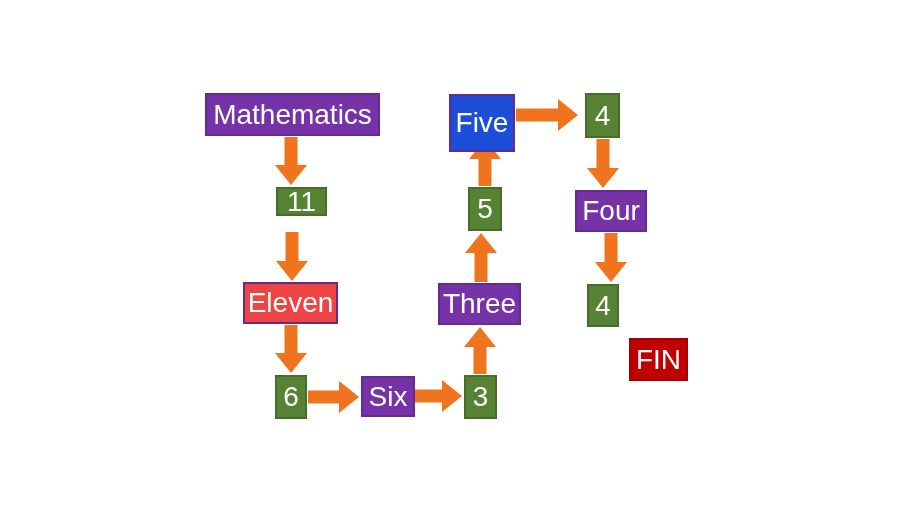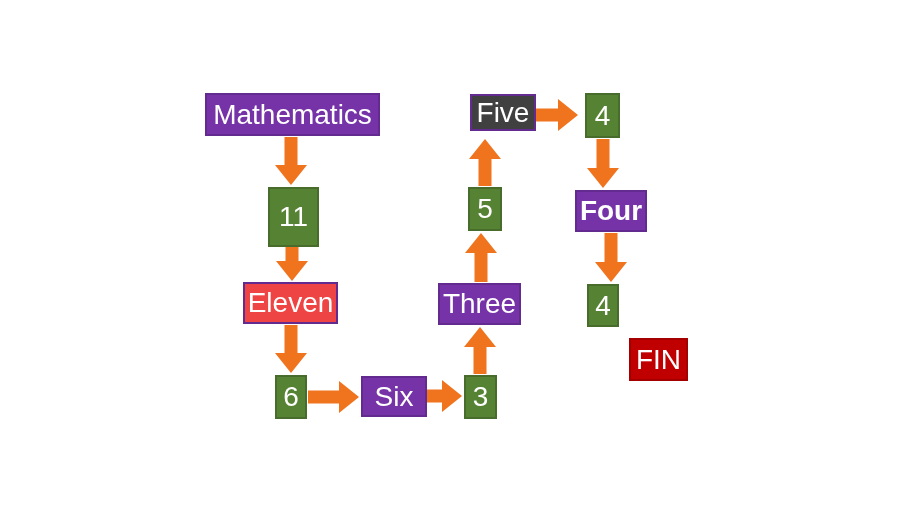--- a/index.html
+++ b/index.html
@@ -48,26 +48,26 @@
       <polygon points="413,389.5 413,402.5 442,402.5 442,412 462,396 442,380 442,389.5" fill="#F0731D"></polygon>
       <polygon points="473.5,374 486.5,374 486.5,347 496,347 480,327 464,347 473.5,347" fill="#F0731D"></polygon>
       <polygon points="474.5,282 487.5,282 487.5,253 497,253 481,233 465,253 474.5,253" fill="#F0731D"></polygon>
       <polygon points="478.5,186 491.5,186 491.5,159 501,159 485,139 469,159 478.5,159" fill="#F0731D"></polygon>
       <polygon points="516,108.5 516,121.5 558,121.5 558,131 578,115 558,99 558,108.5" fill="#F0731D"></polygon>
       <polygon points="596.5,139 609.5,139 609.5,168 619,168 603,188 587,168 596.5,168" fill="#F0731D"></polygon>
       <polygon points="604.5,233 617.5,233 617.5,262 627,262 611,282 595,262 604.5,262" fill="#F0731D"></polygon>
     </svg>
   <div id="nodes">
       <div class="node" style="left: 205px; top: 93px; width: 175px; height: 43px; background: rgb(118, 51, 168); border-color: rgb(99, 43, 143); color: rgb(255, 255, 255);">Mathematics</div>
-      <div class="node" style="left: 268px; top: 187px; width: 51px; height: 60px; background: rgb(86, 130, 52); border-color: rgb(71, 108, 43); color: rgb(255, 255, 255); text-align: center;">11</div>
+      <div class="node" style="left: 276px; top: 187px; width: 51px; height: 29px; background: rgb(86, 130, 52); border-color: rgb(71, 108, 43); color: rgb(255, 255, 255); text-align: center;">11</div>
       <div class="node" style="left: 243px; top: 282px; width: 95px; height: 42px; background: #ef4444; border-color: rgb(99, 43, 143); color: rgb(255, 255, 255);">Eleven</div>
       <div class="node" style="left: 275px; top: 375px; width: 32px; height: 44px; background: rgb(86, 130, 52); border-color: rgb(71, 108, 43); color: rgb(255, 255, 255);">6</div>
-      <div class="node" style="left: 361px; top: 376px; width: 66px; height: 41px; background: rgb(118, 51, 168); border-color: rgb(99, 43, 143); color: rgb(255, 255, 255);">Six</div>
+      <div class="node" style="left: 361px; top: 376px; width: 54px; height: 41px; background: rgb(118, 51, 168); border-color: rgb(99, 43, 143); color: rgb(255, 255, 255);">Six</div>
       <div class="node" style="left: 464px; top: 375px; width: 33px; height: 44px; background: rgb(86, 130, 52); border-color: rgb(71, 108, 43); color: rgb(255, 255, 255);">3</div>
       <div class="node" style="left: 438px; top: 283px; width: 83px; height: 42px; background: rgb(118, 51, 168); border-color: rgb(99, 43, 143); color: rgb(255, 255, 255);">Three</div>
       <div class="node" style="left: 468px; top: 187px; width: 34px; height: 44px; background: rgb(86, 130, 52); border-color: rgb(71, 108, 43); color: rgb(255, 255, 255);">5</div>
-      <div class="node" style="left: 470px; top: 94px; width: 66px; height: 37px; background: #404040; border-color: rgb(99, 43, 143); color: rgb(255, 255, 255);">Five</div>
+      <div class="node" style="left: 449px; top: 94px; width: 66px; height: 58px; background: #1d4ed8; border-color: rgb(99, 43, 143); color: rgb(255, 255, 255);">Five</div>
       <div class="node" style="left: 585px; top: 93px; width: 35px; height: 45px; background: rgb(86, 130, 52); border-color: rgb(71, 108, 43); color: rgb(255, 255, 255);">4</div>
-      <div class="node" style="left: 575px; top: 190px; width: 72px; height: 42px; background: rgb(118, 51, 168); border-color: rgb(99, 43, 143); color: rgb(255, 255, 255); font-weight: bold;">Four</div>
+      <div class="node" style="left: 575px; top: 190px; width: 72px; height: 42px; background: rgb(118, 51, 168); border-color: rgb(99, 43, 143); color: rgb(255, 255, 255);">Four</div>
       <div class="node" style="left: 587px; top: 284px; width: 32px; height: 43px; background: rgb(86, 130, 52); border-color: rgb(71, 108, 43); color: rgb(255, 255, 255);">4</div>
       <div class="node" style="left: 629px; top: 330px; width: 59px; height: 43px; background: rgb(192, 0, 0); border-color: rgb(165, 0, 0); color: rgb(255, 255, 255); margin-top: 8px;">FIN</div>
     </div>
 </div>
 
 </body></html>

